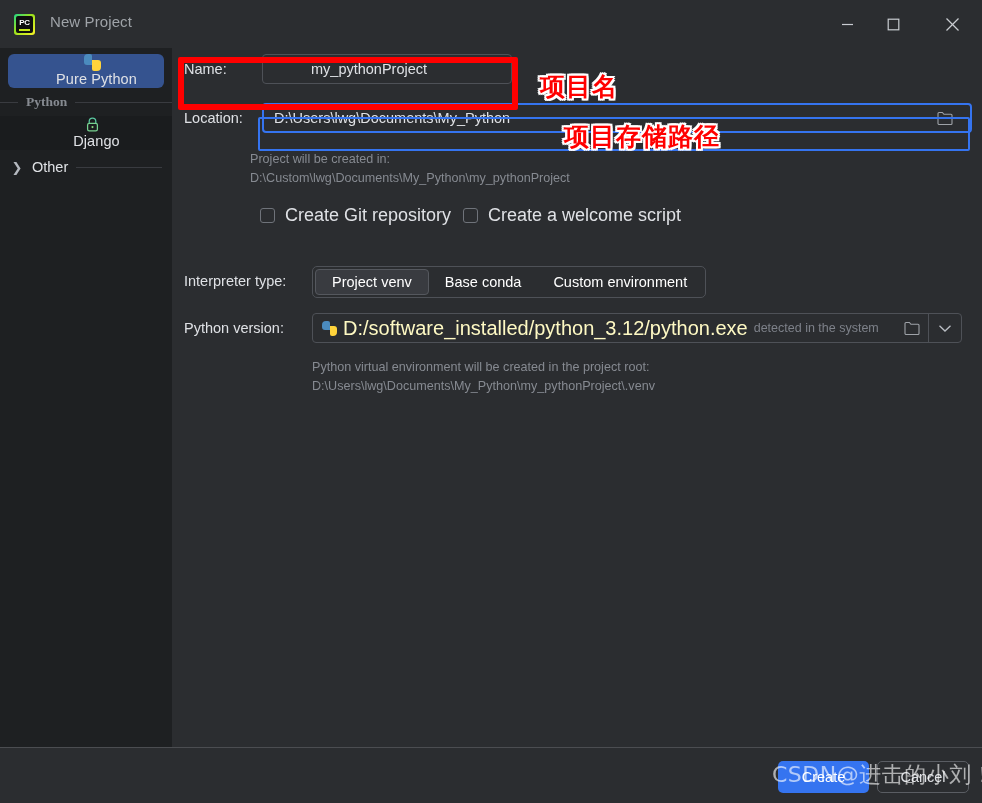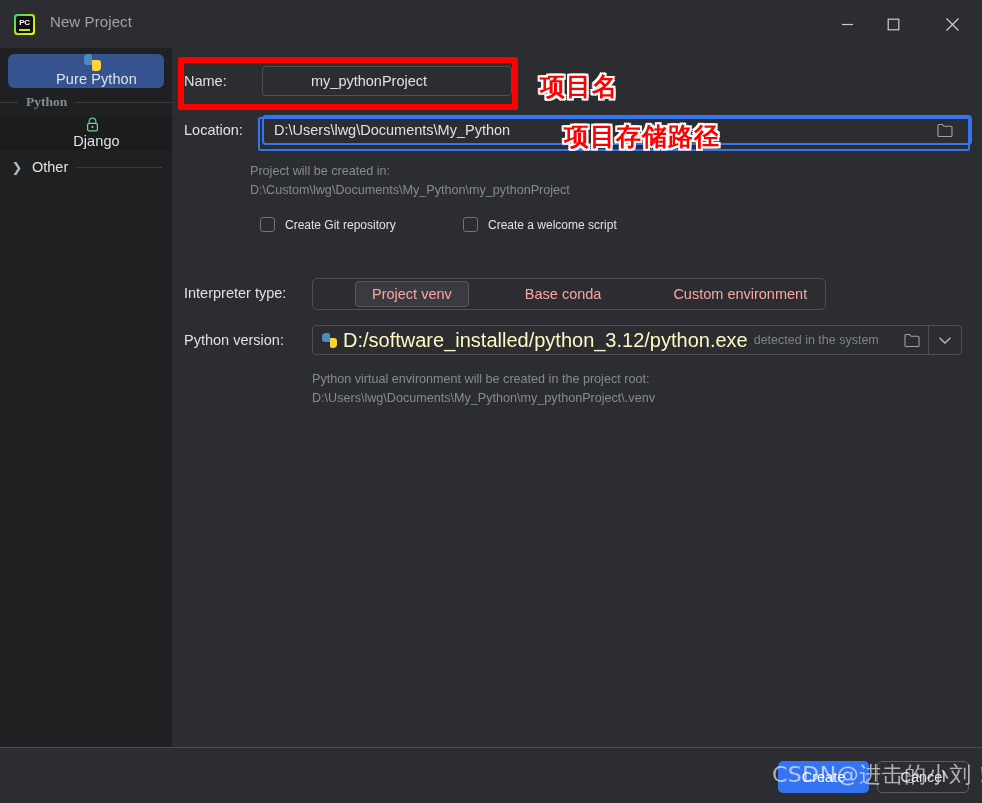--- a/index.html
+++ b/index.html
@@ -148,21 +148,21 @@
   }
   .pylogo .top { left: 0; top: 0; background: #4b8bbe; border-radius: 4px 2px 0 3px; }
   .pylogo .bot { right: 0; bottom: 0; background: #ffd43b; border-radius: 0 3px 4px 2px; }
 
   
   .lock { width: 17px; height: 17px; flex: 0 0 17px; }
 
   
   .main {
     position: absolute;
-    left: 172px; top: 44px;
+    left: 172px; top: 32px;
     width: 779px; height: 699px;
     background: #2b2d30;
   }
 
   .field-row {
     position: absolute;
     display: flex;
     align-items: center;
   }
   .field-label {
@@ -200,44 +200,43 @@
     display: flex;
     align-items: center;
     gap: 10px;
   }
   .cbox {
     width: 15px; height: 15px;
     border: 1px solid #6f737a;
     border-radius: 3px;
     background: #2b2d30;
   }
-  .cb-label { font-size: 12px; color: #dfe1e5; white-space: nowrap; }
+  .cb-label { font-size: 18px; color: #dfe1e5; white-space: nowrap; }
 
   
   .segmented {
     position: absolute;
     display: flex;
     align-items: center;
     border: 1px solid #4e5157;
     border-radius: 5px;
     height: 32px;
     padding: 2px;
     background: #2b2d30;
   }
   .seg {
     height: 26px;
     padding: 0 16px;
     display: flex;
     align-items: center;
     justify-content: center;
     font-size: 14.5px;
-    color: #fca5a5;
+    color: #ffffff;
     border-radius: 4px;
     white-space: nowrap;
-    margin-left: 40px;
   }
   .seg.active {
     background: #393b40;
     border: 1px solid #55585e;
   }
 
   
   .combo {
     position: absolute;
     display: flex;

